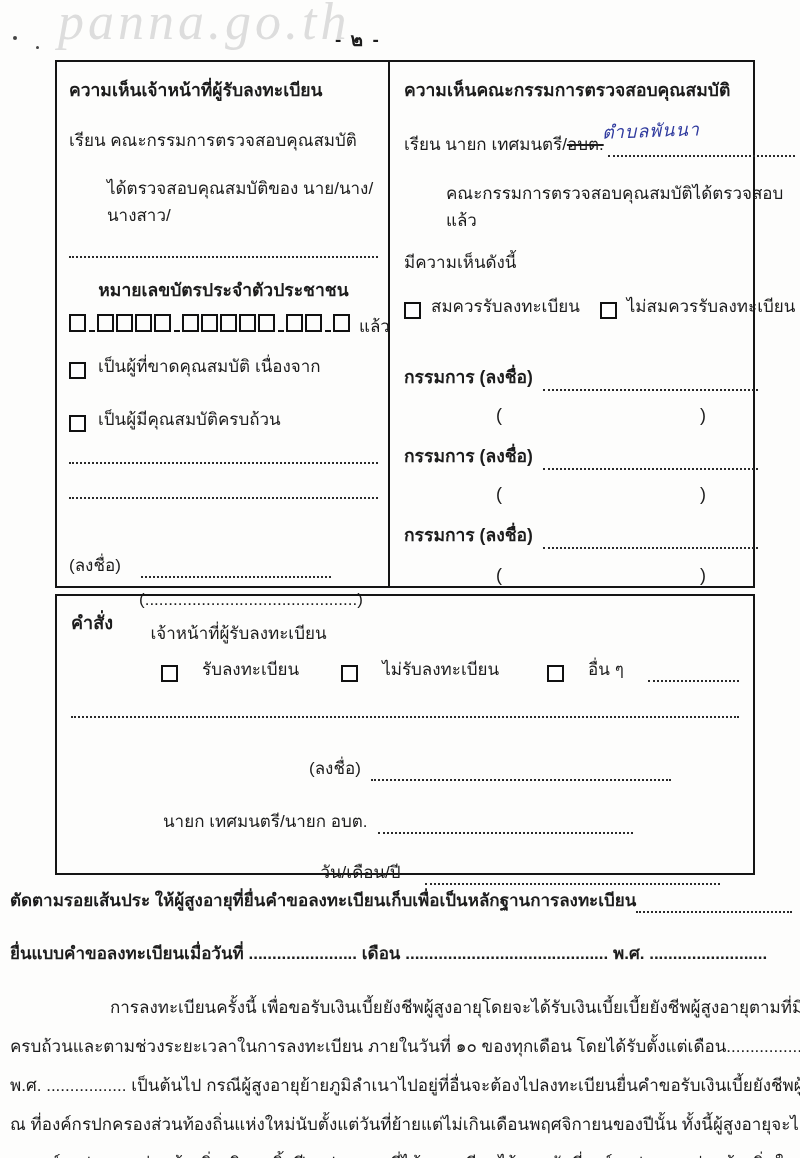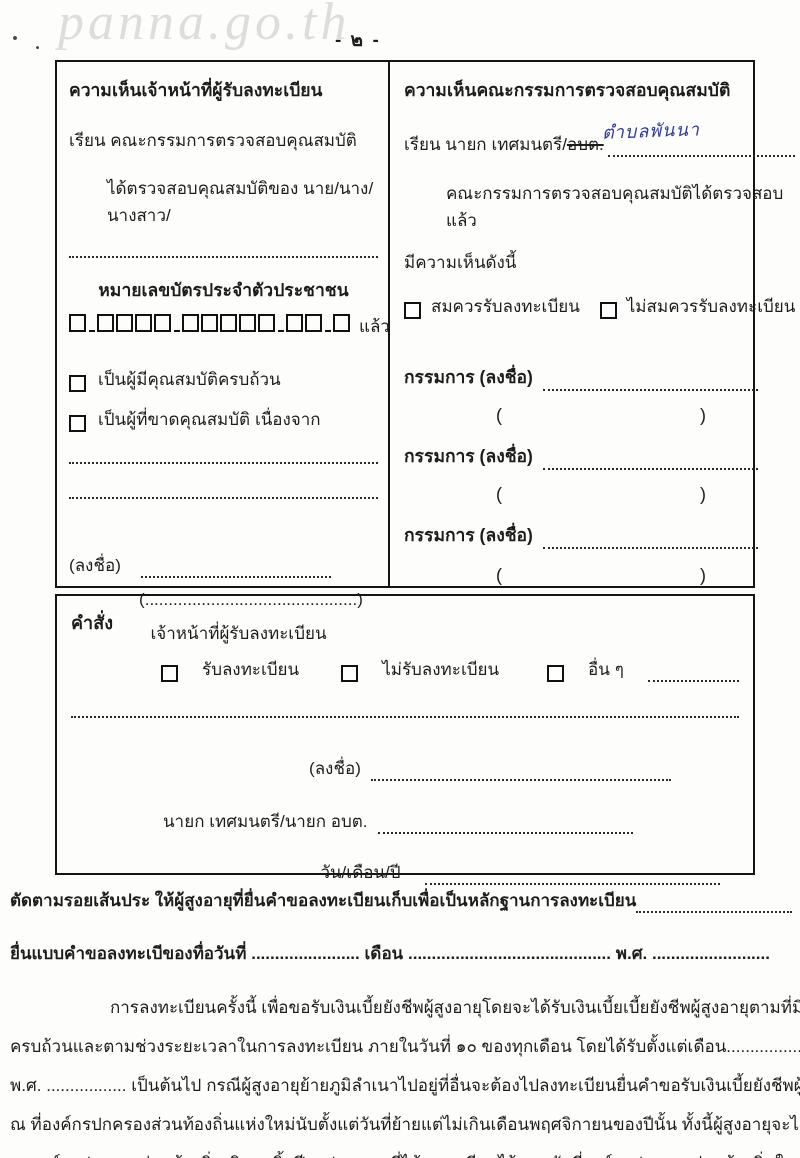--- a/index.html
+++ b/index.html
@@ -94,27 +94,27 @@
 
       <div class="dotline" style="margin-top:28px;"></div>
 
       <div class="hd" style="margin-top:18px;text-align:center;">หมายเลขบัตรประจำตัวประชาชน</div>
 
       <div class="idrow">
         <span id="id-boxes"><span class="idbox"></span><span class="iddash"></span><span class="idbox"></span><span class="idbox"></span><span class="idbox"></span><span class="idbox"></span><span class="iddash"></span><span class="idbox"></span><span class="idbox"></span><span class="idbox"></span><span class="idbox"></span><span class="idbox"></span><span class="iddash"></span><span class="idbox"></span><span class="idbox"></span><span class="iddash"></span><span class="idbox"></span></span>
         <span style="margin-left:7px;">แล้ว</span>
       </div>
 
+      <div class="row" style="margin-top:13px;gap:12px;">
+        <span class="cb"></span>
+        <span>เป็นผู้ที่ขาดคุณสมบัติ เนื่องจาก</span>
+      </div>
       <div class="row" style="margin-top:26px;gap:12px;">
         <span class="cb"></span>
         <span>เป็นผู้มีคุณสมบัติครบถ้วน</span>
-      </div>
-      <div class="row" style="margin-top:13px;gap:12px;">
-        <span class="cb"></span>
-        <span>เป็นผู้ที่ขาดคุณสมบัติ เนื่องจาก</span>
       </div>
 
       <div class="dotline" style="margin-top:30px;"></div>
       <div class="dotline" style="margin-top:33px;"></div>
 
       <div class="row" style="margin-top:52px;gap:20px;">
         <span>(ลงชื่อ)</span>
         <span class="dots" style="width:190px;"></span>
       </div>
       <div style="margin-top:12px;padding-left:70px;">(.............................................)</div>
@@ -200,21 +200,21 @@
       <span class="dots" style="width:295px;"></span>
     </div>
   </div>
 
   <div class="footer">
     <div class="cut-note">
       <span>ตัดตามรอยเส้นประ ให้ผู้สูงอายุที่ยื่นคำขอลงทะเบียนเก็บเพื่อเป็นหลักฐานการลงทะเบียน</span>
       <span class="dots grow"></span>
     </div>
 
-    <div class="submitted">ยื่นแบบคำขอลงทะเบีของทื่อวันที่ ....................... เดือน ........................................... พ.ศ. .........................</div>
+    <div class="submitted">ยื่นแบบคำขอลงทะเบียนเมื่อวันที่ ....................... เดือน ........................................... พ.ศ. .........................</div>
 
     <div class="para">
       <div class="indent">การลงทะเบียนครั้งนี้ เพื่อขอรับเงินเบี้ยยังชีพผู้สูงอายุโดยจะได้รับเงินเบี้ยเบี้ยยังชีพผู้สูงอายุตามที่มีคุณสมบัติ</div>
       <div>ครบถ้วนและตามช่วงระยะเวลาในการลงทะเบียน ภายในวันที่ ๑๐ ของทุกเดือน  โดยได้รับตั้งแต่เดือน............................</div>
       <div>พ.ศ. ................. เป็นต้นไป  กรณีผู้สูงอายุย้ายภูมิลำเนาไปอยู่ที่อื่นจะต้องไปลงทะเบียนยื่นคำขอรับเงินเบี้ยยังชีพผู้สูงอายุ</div>
       <div>ณ ที่องค์กรปกครองส่วนท้องถิ่นแห่งใหม่นับตั้งแต่วันที่ย้ายแต่ไม่เกินเดือนพฤศจิกายนของปีนั้น ทั้งนี้ผู้สูงอายุจะได้เบี้ยผู้สูงอายุ</div>
       <div>ณ องค์กรปกครองส่วนท้องถิ่นเดิมจนสิ้นปีงบประมาณที่ได้ลงทะเบียนไว้ และรับที่องค์กรปกครองส่วนท้องถิ่นใหม่ในปีงบประมาณถัดไป</div>
     </div>
   </div>
 

